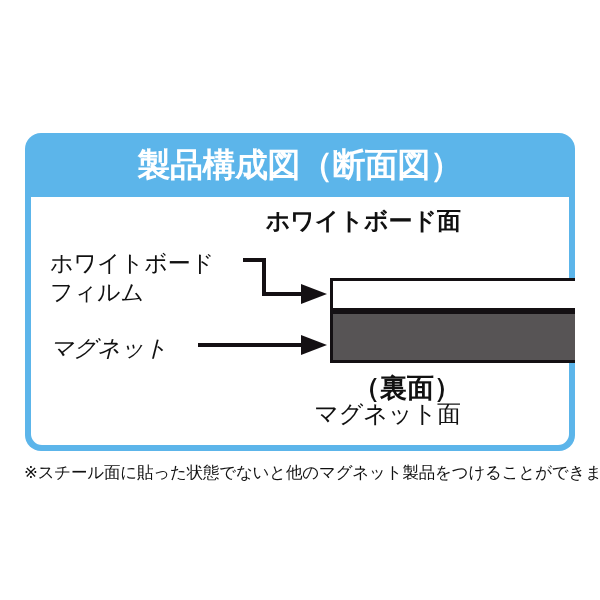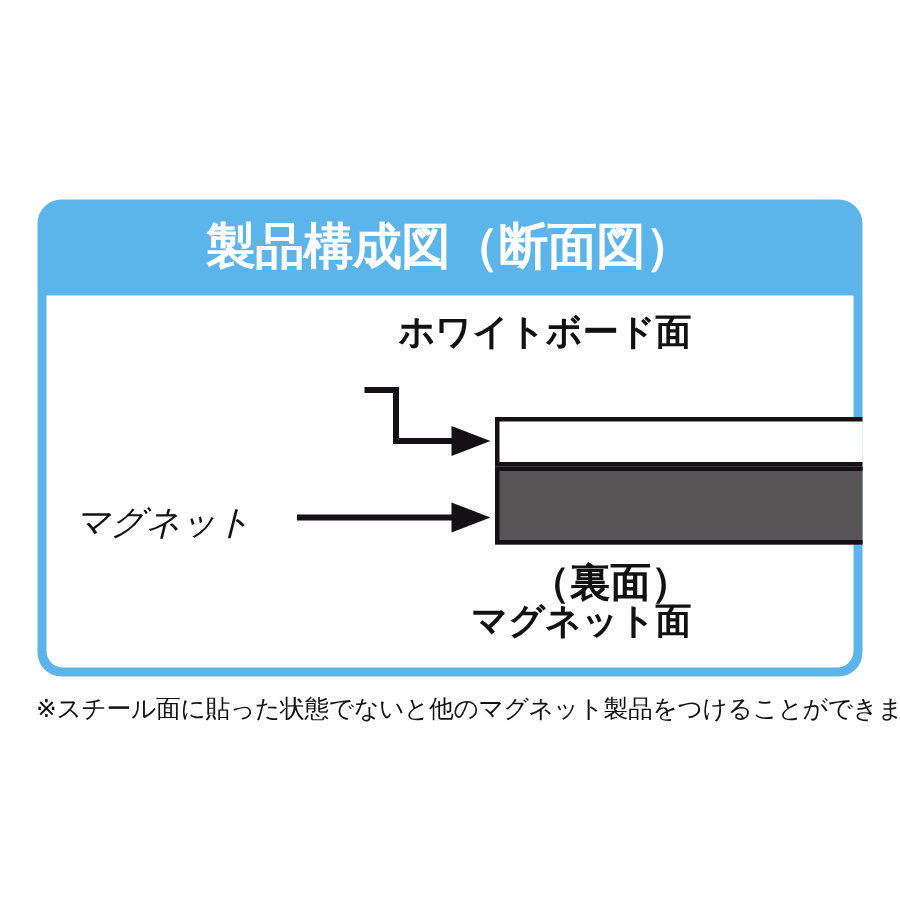--- a/index.html
+++ b/index.html
@@ -41,21 +41,20 @@
     top: 0;
     width: 550px;
     height: 64px;
     line-height: 64px;
     text-align: center;
     color: #ffffff;
     font-size: 33px;
     font-weight: 700;
     letter-spacing: -0.5px;
     white-space: nowrap;
-    font-family: Liberation Serif, serif;
   }
 
   .panel-body {
     position: absolute;
     left: 6px;
     top: 64px;
     width: 538px;
     height: 248px;
     background: #ffffff;
     border-bottom-left-radius: 11px;
@@ -79,21 +78,21 @@
   .label-right {
     position: absolute;
     width: 250px;
     text-align: right;
     color: #111111;
     white-space: nowrap;
   }
   .label-wb-face   { left: 180px; top: 8px;   font-size: 24px; font-weight: 700; }
   .label-omote     { left: 180px; top: 41px;  font-size: 21px; font-weight: 400; }
   .label-ura       { left: 180px; top: 173px; font-size: 27px; font-weight: 700; }
-  .label-mag-face  { left: 180px; top: 201px; font-size: 24px; font-weight: 700; }
+  .label-mag-face  { left: 180px; top: 201px; font-size: 24px; font-weight: 400; }
 
   
   .cross-section {
     position: absolute;
     left: 299px;
     top: 81px;
     width: 251px;
     height: 85px;
   }
   .layer {
@@ -140,20 +139,22 @@
 <body>
 
 <div id="stage">
 
   <div class="panel">
 
     <div class="panel-title">製品構成図（断面図）</div>
 
     <div class="panel-body">
 
+      <div class="label-left label-film-1">ホワイトボード</div>
+      <div class="label-left label-film-2">フィルム</div>
       <div class="label-left label-magnet">マグネット</div>
 
       <div class="label-right label-wb-face">ホワイトボード面</div>
       <div class="label-right label-ura">（裏面）</div>
       <div class="label-right label-mag-face">マグネット面</div>
 
       <div class="cross-section">
         <div class="layer layer-film"></div>
         <div class="layer layer-magnet"></div>
       </div>

